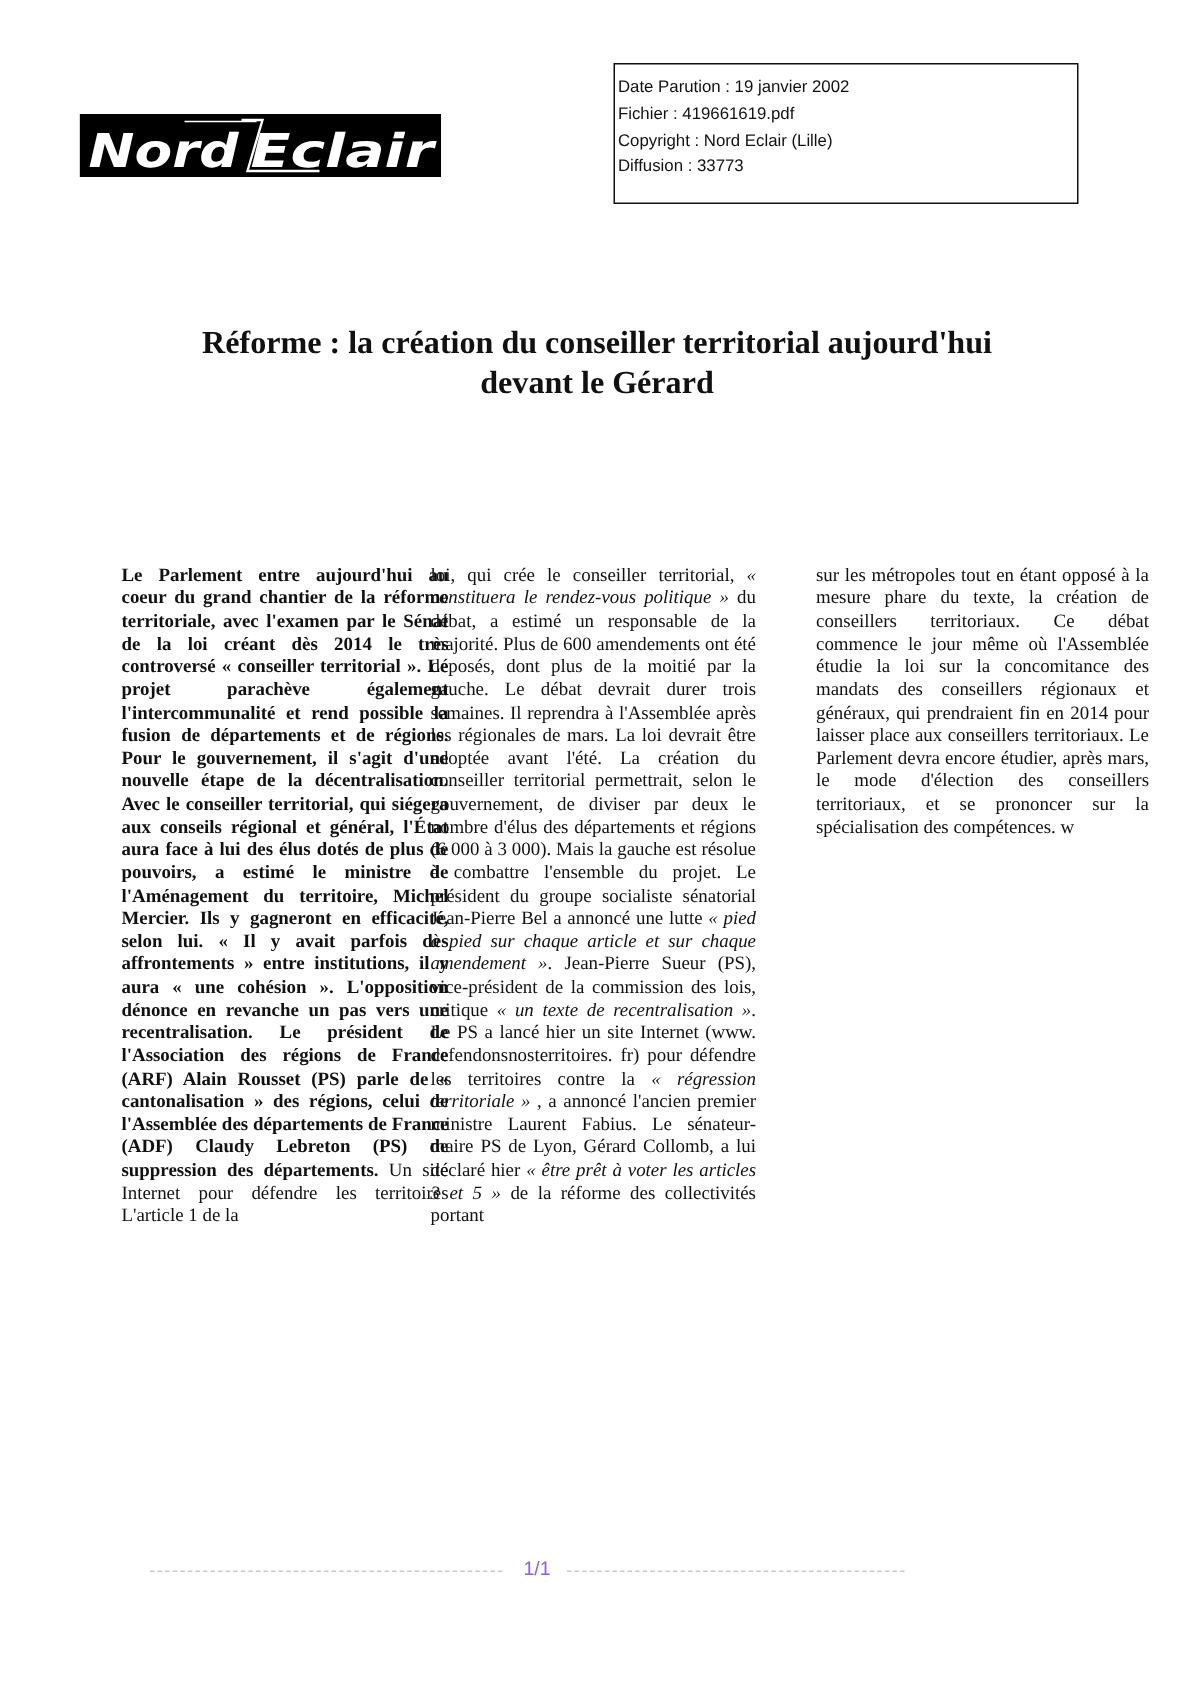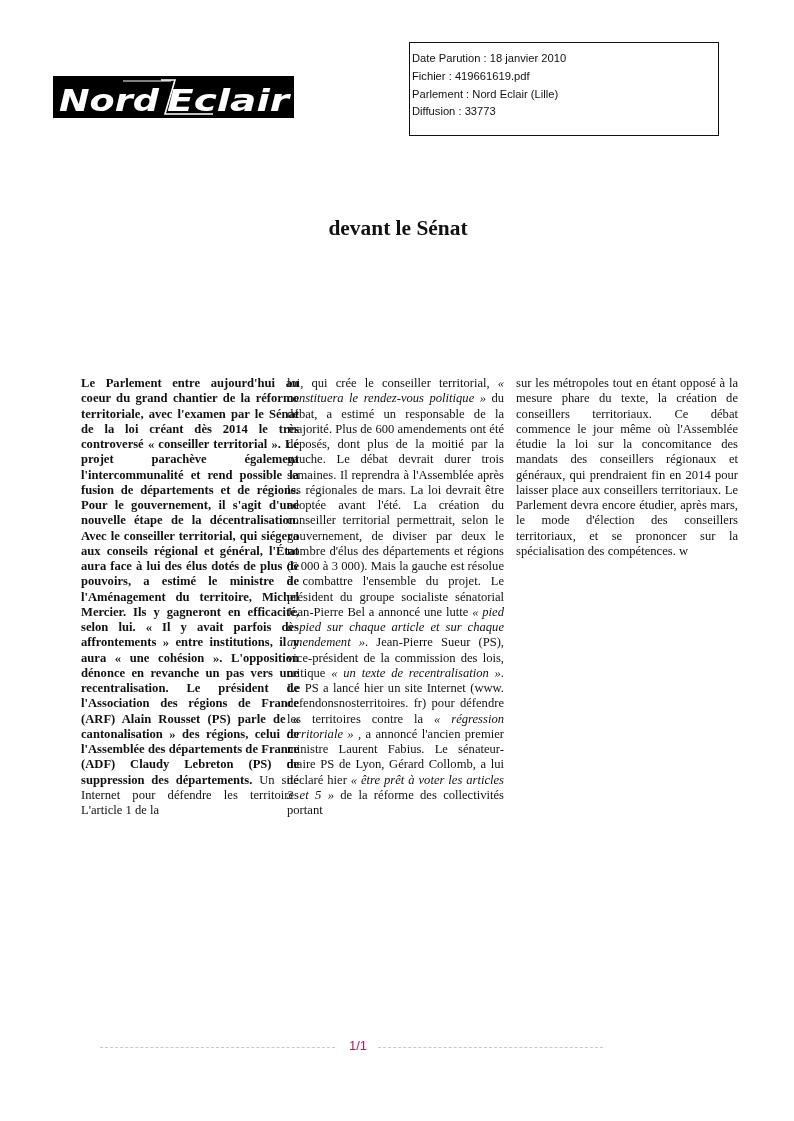--- a/index.html
+++ b/index.html
@@ -23,55 +23,56 @@
   }
   .title span { display: block; }
   .col {
     position: absolute; top: 376px;
     font-family: "Liberation Serif", serif; font-size: 12.6px; line-height: 15.25px;
     text-align: justify; color: #111;
   }
   .col1 { left: 45px; width: 218px; font-weight: bold; margin-left: 36px; }
   .col1 .norm { font-weight: normal; }
   .col2 { left: 287px; width: 217px; }
-  .col3 { left: 516px; width: 222px; }
+  .col3 { left: 544px; width: 222px; }
   .bi { font-weight: normal; font-style: italic; }
   .footer {
     position: absolute; top: 1038px; left: 100px; width: 600px; height: 20px;
   }
   .rule { position: absolute; top: 9px; height: 0; border-top: 1px dashed #c8c8c8; }
   .rule-left { left: 0; width: 235px; }
   .rule-right { left: 278px; width: 225px; }
   .page-num {
     position: absolute; left: 249px; top: 0; font-family: "Liberation Sans", sans-serif;
-    font-size: 13px; color: #be185d;
+    font-size: 13px; color: #8b5cf6;
   }
 </style>
 </head>
 <body>
 
 <div class="brand">
   <svg viewBox="0 0 241 42" xmlns="http://www.w3.org/2000/svg">
     <rect x="0" y="0" width="241" height="42" fill="#000"></rect>
     <path d="M108 4 L122 4 L112 38 L160 38" stroke="#fff" stroke-width="1.6" fill="none"></path>
     <path d="M70 5 L118 5" stroke="#fff" stroke-width="1" fill="none"></path>
     <text x="6" y="35" font-family="DejaVu Sans, sans-serif" font-weight="bold" font-style="italic" font-size="31" fill="#fff" textLength="100" lengthAdjust="spacingAndGlyphs">Nord</text>
     <text x="114" y="35" font-family="DejaVu Sans, sans-serif" font-weight="bold" font-style="italic" font-size="31" fill="#fff" textLength="122" lengthAdjust="spacingAndGlyphs">Eclair</text>
   </svg>
 </div>
 
 <div class="info-box">
-  <div class="info-line">Date Parution : 18 janvier 2010</div>
+  <div class="info-line">Date Parution : 19 janvier 2002</div>
   <div class="info-line">Fichier : 419661619.pdf</div>
-  <div class="info-line">Parlement : Nord Eclair (Lille)</div>
+  <div class="info-line">Copyright : Nord Eclair (Lille)</div>
   <div class="info-line">Diffusion : 33773</div>
 </div>
 
 <h1 class="title" style="margin:0;">
-  <span>devant le Sénat</span>
+  <span>Réforme : la création du conseiller territorial aujourd'hui</span>
+  <span>devant le Gérard</span>
 </h1>
 
 <div class="col col1"><span>Le Parlement entre aujourd'hui au coeur du grand chantier de la réforme territoriale, avec l'examen par le Sénat de la loi créant dès 2014 le très controversé « conseiller territorial ». Le projet parachève également l'intercommunalité et rend possible la fusion de départements et de régions. Pour le gouvernement, il s'agit d'une nouvelle étape de la décentralisation. Avec le conseiller territorial, qui siégera aux conseils régional et général, l'État aura face à lui des élus dotés de plus de pouvoirs, a estimé le ministre de l'Aménagement du territoire, Michel Mercier. Ils y gagneront en efficacité, selon lui. « Il y avait parfois des affrontements » entre institutions, il y aura « une cohésion ». L'opposition dénonce en revanche un pas vers une recentralisation. Le président de l'Association des régions de France (ARF) Alain Rousset (PS) parle de « cantonalisation » des régions, celui de l'Assemblée des départements de France (ADF) Claudy Lebreton (PS) de suppression des départements.</span><span class="norm"> Un site Internet pour défendre les territoires L'article 1 de la</span></div>
 
 <div class="col col2"><span>loi, qui crée le conseiller territorial, </span><span class="bi">« constituera le rendez-vous politique »</span><span> du débat, a estimé un responsable de la majorité. Plus de 600 amendements ont été déposés, dont plus de la moitié par la gauche. Le débat devrait durer trois semaines. Il reprendra à l'Assemblée après les régionales de mars. La loi devrait être adoptée avant l'été. La création du conseiller territorial permettrait, selon le gouvernement, de diviser par deux le nombre d'élus des départements et régions (6 000 à 3 000). Mais la gauche est résolue à combattre l'ensemble du projet. Le président du groupe socialiste sénatorial Jean-Pierre Bel a annoncé une lutte </span><span class="bi">« pied à pied sur chaque article et sur chaque amendement »</span><span>. Jean-Pierre Sueur (PS), vice-président de la commission des lois, critique </span><span class="bi">« un texte de recentralisation »</span><span>. Le PS a lancé hier un site Internet (www. defendonsnosterritoires. fr) pour défendre les territoires contre la </span><span class="bi">« régression territoriale »</span><span> , a annoncé l'ancien premier ministre Laurent Fabius. Le sénateur-maire PS de Lyon, Gérard Collomb, a lui déclaré hier </span><span class="bi">« être prêt à voter les articles 3 et 5 »</span><span> de la réforme des collectivités portant</span></div>
 
 <div class="col col3"><span>sur les métropoles tout en étant opposé à la mesure phare du texte, la création de conseillers territoriaux. Ce débat commence le jour même où l'Assemblée étudie la loi sur la concomitance des mandats des conseillers régionaux et généraux, qui prendraient fin en 2014 pour laisser place aux conseillers territoriaux. Le Parlement devra encore étudier, après mars, le mode d'élection des conseillers territoriaux, et se prononcer sur la spécialisation des compétences. w</span></div>
 
 <div class="footer">
   <div class="rule rule-left"></div>

